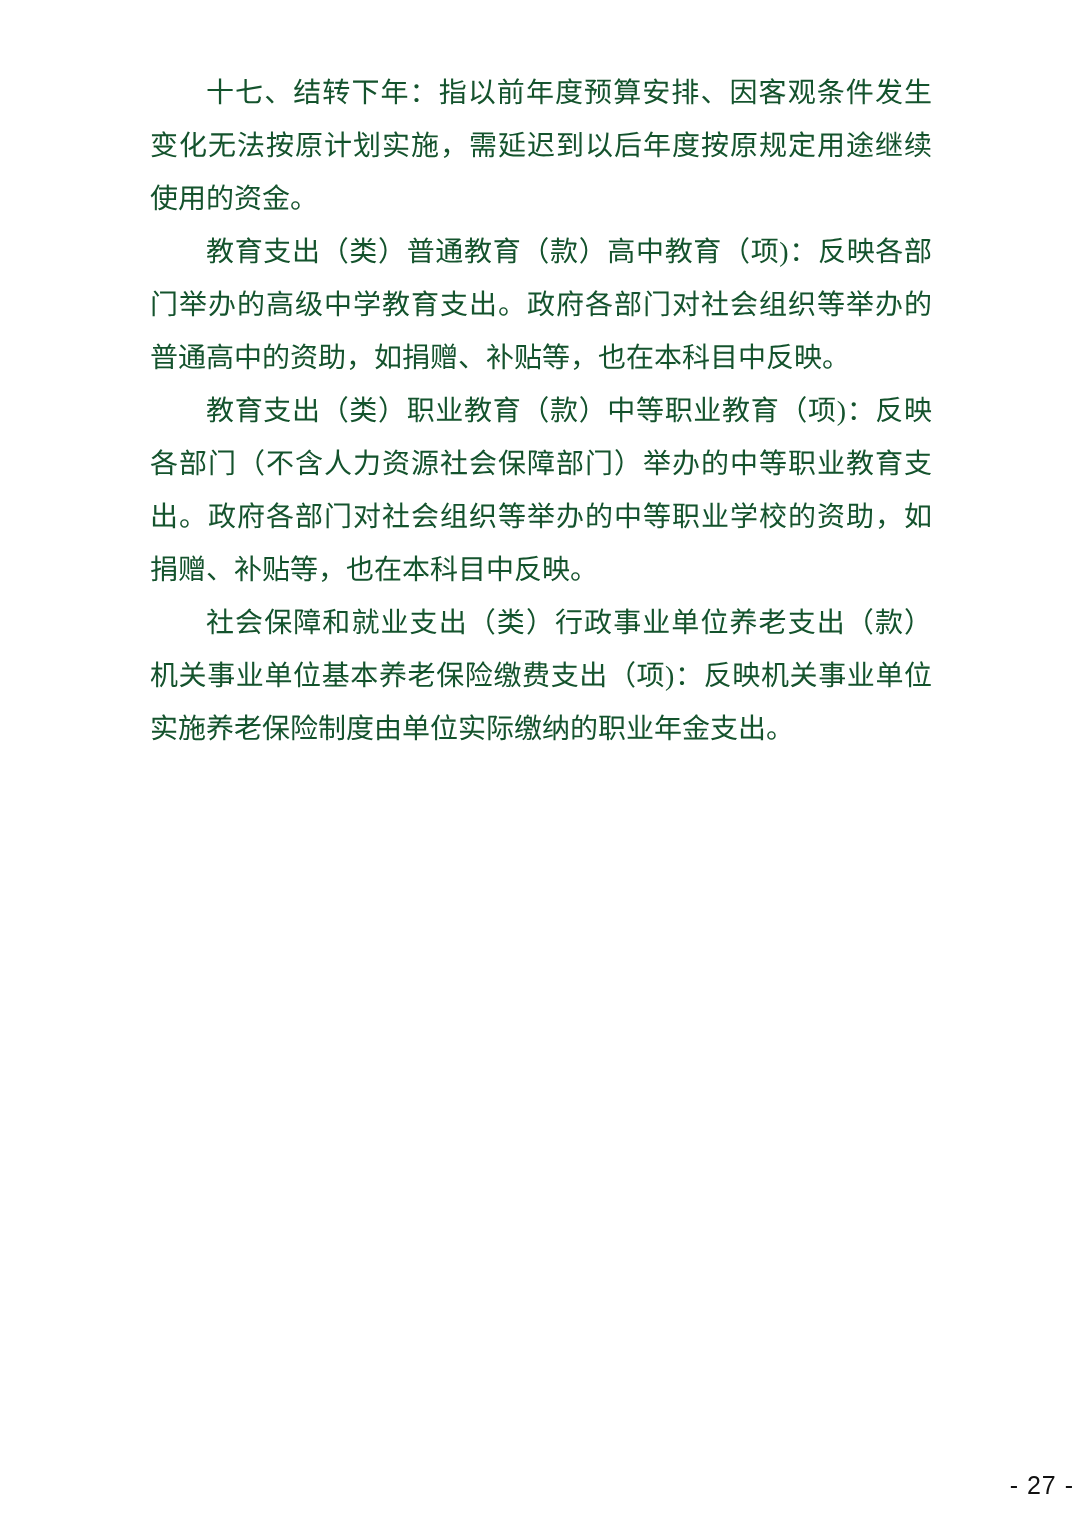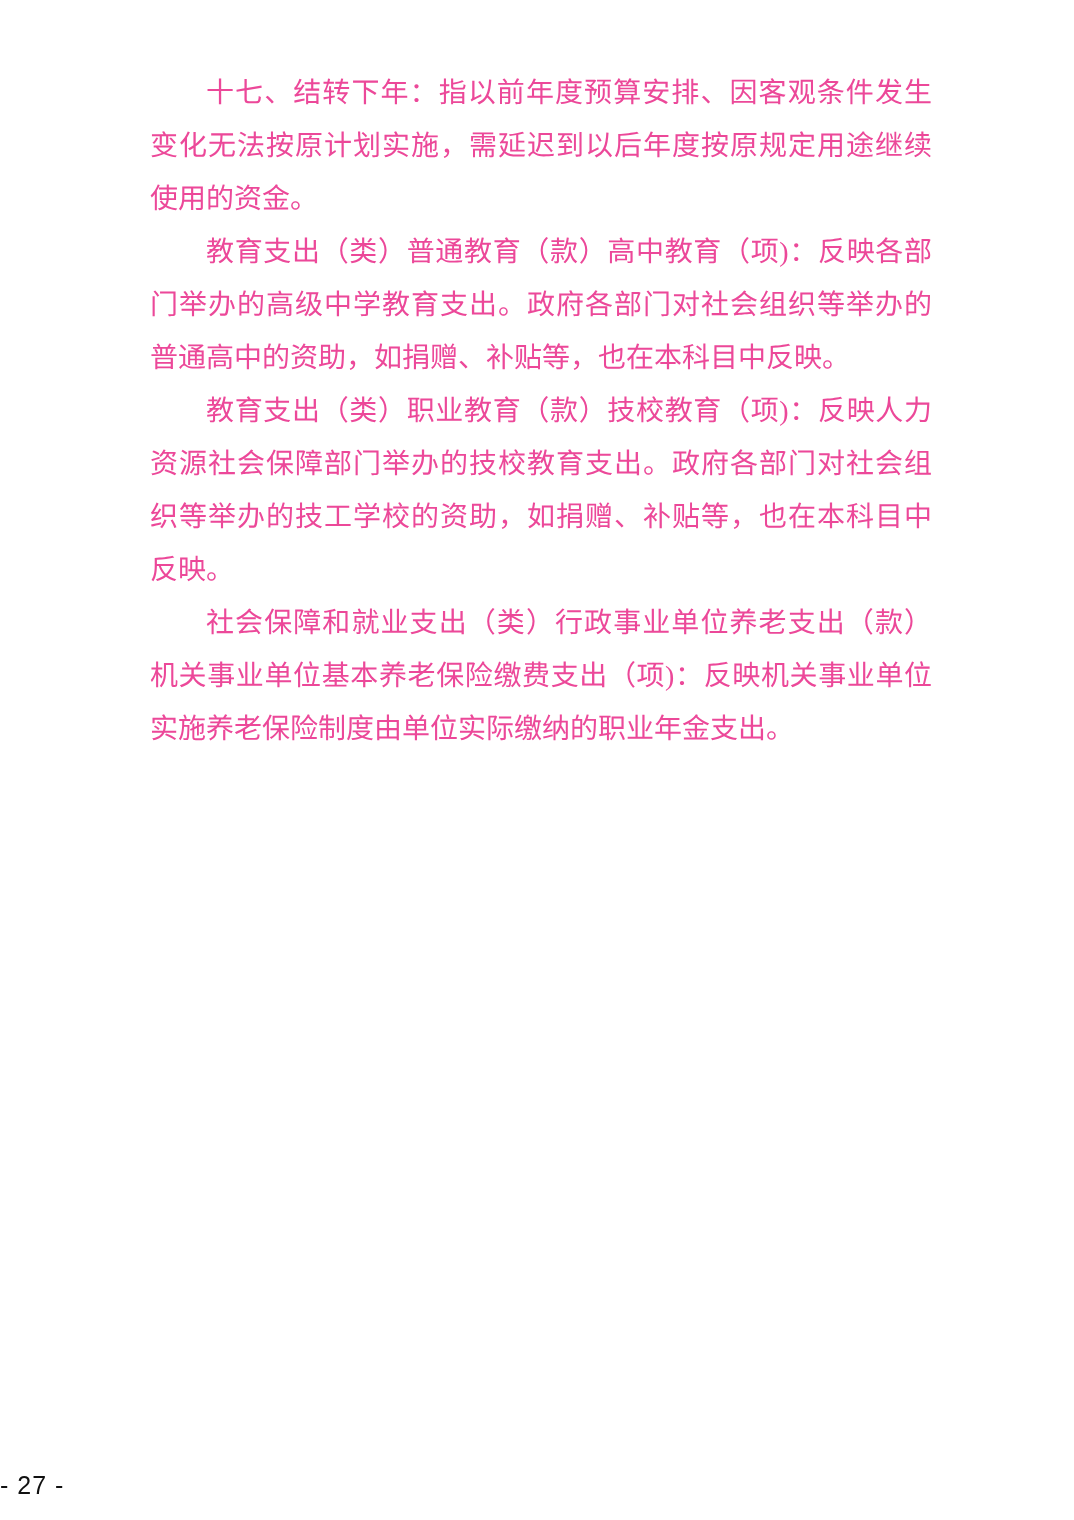--- a/index.html
+++ b/index.html
@@ -23,50 +23,50 @@
     top: 66px;
     width: 782px;
   }
   .text-body p {
     margin: 0;
     padding: 0;
     font-family: "Liberation Serif", "DejaVu Serif", serif;
     font-size: 28px;
     line-height: 53px;
     font-weight: 400;
-    color: #ec4899;
+    color: #14532d;
     text-align: justify;
     text-justify: inter-ideograph;
     text-indent: 2em;
     word-break: break-all;
   }
   .page-footer {
     position: absolute;
     top: 1470px;
     left: 0;
     width: 100%;
-    text-align: left;
+    text-align: right;
   }
   .page-number {
     font-family: "Liberation Sans", "DejaVu Sans", sans-serif;
     font-size: 25px;
     line-height: 30px;
     color: #111111;
     letter-spacing: 1px;
   }
 </style>
 </head>
 <body>
 
 <div class="page">
 
   <div class="text-body">
     <p>十七、结转下年：指以前年度预算安排、因客观条件发生变化无法按原计划实施，需延迟到以后年度按原规定用途继续使用的资金。</p>
     <p>教育支出（类）普通教育（款）高中教育（项)：反映各部门举办的高级中学教育支出。政府各部门对社会组织等举办的普通高中的资助，如捐赠、补贴等，也在本科目中反映。</p>
-    <p>教育支出（类）职业教育（款）技校教育（项)：反映人力资源社会保障部门举办的技校教育支出。政府各部门对社会组织等举办的技工学校的资助，如捐赠、补贴等，也在本科目中反映。</p>
+    <p>教育支出（类）职业教育（款）中等职业教育（项)：反映各部门（不含人力资源社会保障部门）举办的中等职业教育支出。政府各部门对社会组织等举办的中等职业学校的资助，如捐赠、补贴等，也在本科目中反映。</p>
     <p>社会保障和就业支出（类）行政事业单位养老支出（款）机关事业单位基本养老保险缴费支出（项)：反映机关事业单位实施养老保险制度由单位实际缴纳的职业年金支出。</p>
   </div>
 
   <div class="page-footer">
     <span class="page-number">- 27 -</span>
   </div>
 
 </div>
 
 </body></html>

